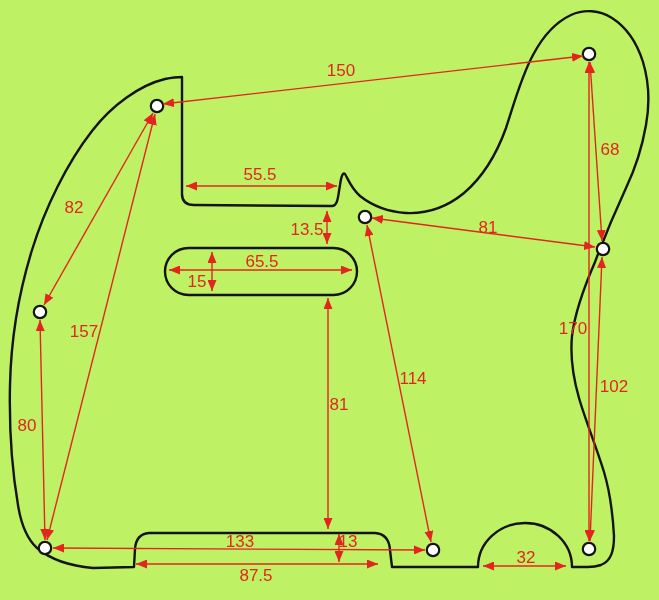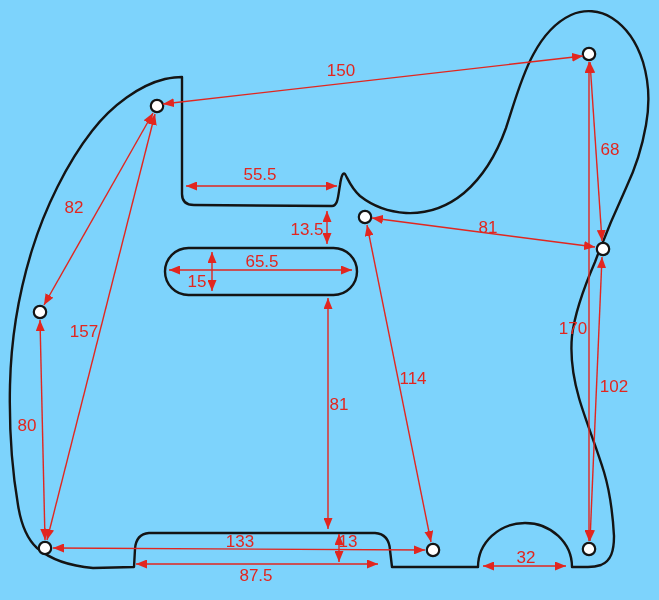--- a/index.html
+++ b/index.html
@@ -5,21 +5,21 @@
   html, body {
     margin: 0;
     padding: 0;
     background: #ffffff;
     font-family: "Liberation Sans", sans-serif;
   }
   .stage {
     position: relative;
     width: 659px;
     height: 600px;
-    background: #7dd3fc;
+    background: #bef264;
     overflow: hidden;
   }
   svg { display: block; }
   .outline {
     fill: none;
     stroke: var(--outline-color, #141414);
     stroke-width: 2.4;
     stroke-linejoin: round;
     stroke-linecap: round;
   }

